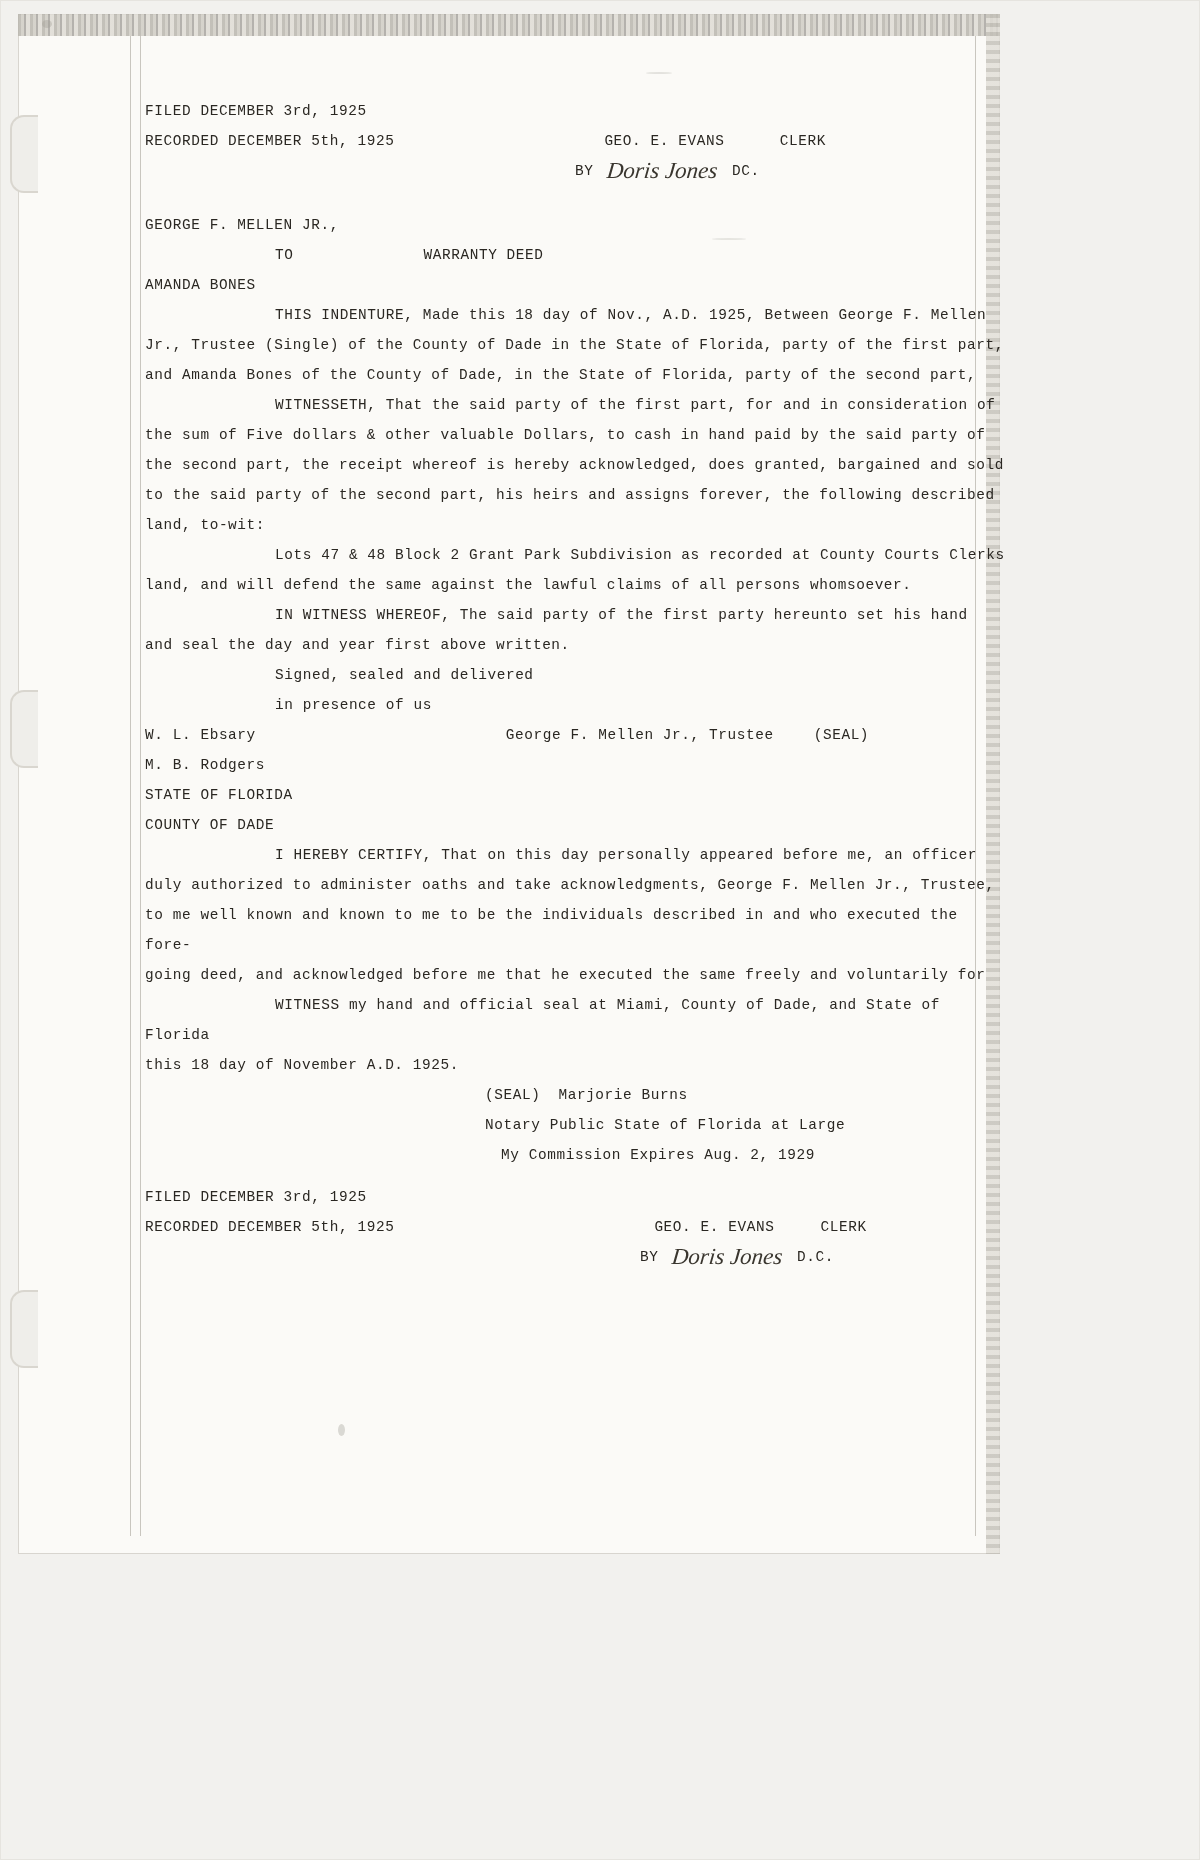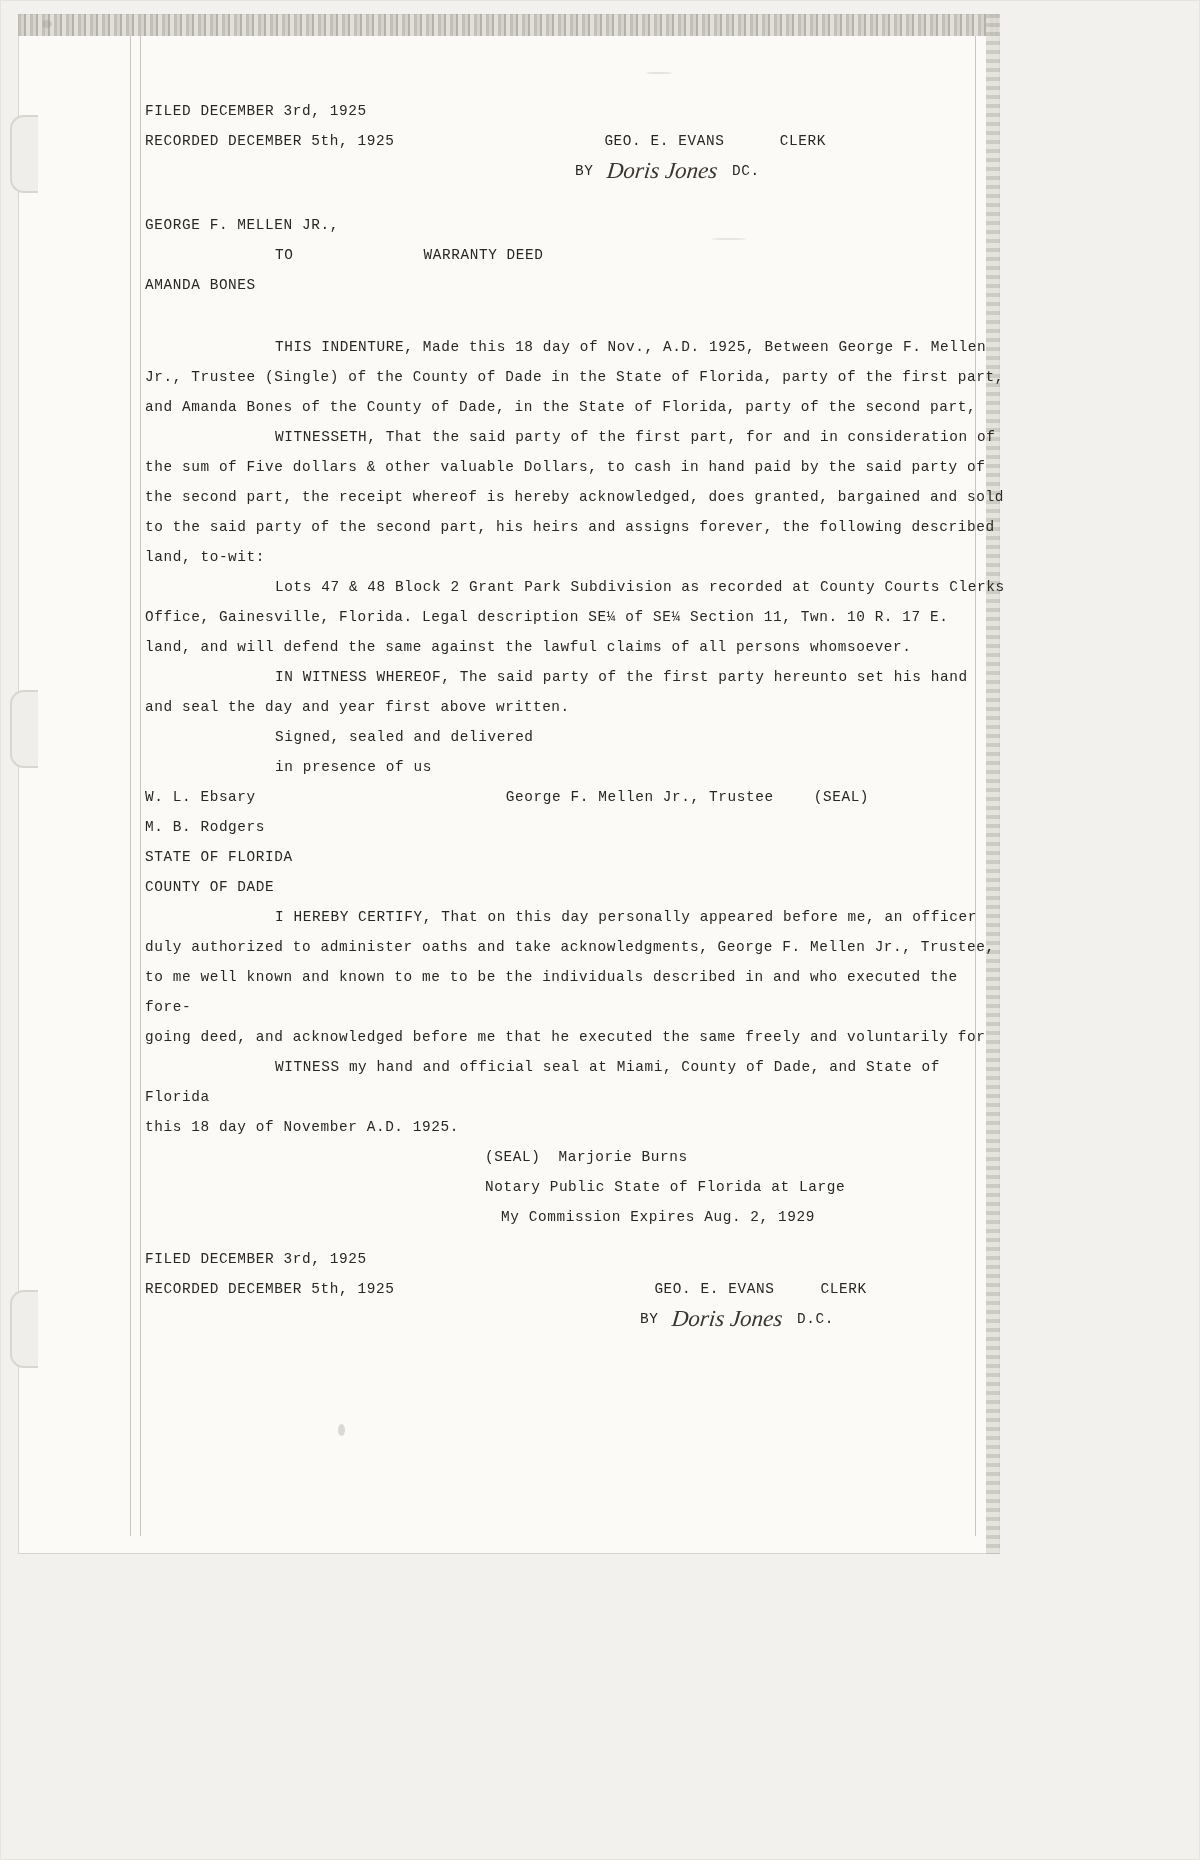--- a/index.html
+++ b/index.html
@@ -143,30 +143,29 @@
     <div class="gap"></div>
 
     <div class="line blk">GEORGE F. MELLEN JR.,</div>
     <div class="row blk">
       <span class="indent"></span>
       <span class="line">TO</span>
       <span class="line" style="margin-left:130px;">WARRANTY DEED</span>
     </div>
     <div class="line blk">AMANDA BONES</div>
 
-    <div class="line" style="text-indent:130px;margin-top:32px;">THIS INDENTURE, Made this 18 day of Nov., A.D. 1925, Between George F. Mellen</div>
+    <div class="line" style="text-indent:130px;">THIS INDENTURE, Made this 18 day of Nov., A.D. 1925, Between George F. Mellen</div>
     <div class="line">Jr., Trustee (Single) of the County of Dade in the State of Florida, party of the first part,</div>
     <div class="line">and Amanda Bones of the County of Dade, in the State of Florida, party of the second part,</div>
     <div class="line" style="text-indent:130px;">WITNESSETH, That the said party of the first part, for and in consideration of</div>
     <div class="line">the sum of Five dollars &amp; other valuable Dollars, to cash in hand paid by the said party of</div>
     <div class="line">the second part, the receipt whereof is hereby acknowledged, does granted, bargained and sold</div>
     <div class="line">to the said party of the second part, his heirs and assigns forever, the following described</div>
     <div class="line">land, to-wit:</div>
     <div class="line" style="text-indent:130px;">Lots 47 &amp; 48 Block 2 Grant Park Subdivision as recorded at County Courts Clerks</div>
-    <div class="line">Office, Gainesville, Florida. Legal description SE¼ of SE¼ Section 11, Twn. 10 R. 17 E.</div>
     <div class="line">land, and will defend the same against the lawful claims of all persons whomsoever.</div>
     <div class="line" style="text-indent:130px;">IN WITNESS WHEREOF, The said party of the first party hereunto set his hand</div>
     <div class="line">and seal the day and year first above written.</div>
 
     <div class="line" style="text-indent:130px;">Signed, sealed and delivered</div>
     <div class="line" style="text-indent:130px;">in presence of us</div>
 
     <div class="row">
       <span class="line">W. L. Ebsary</span>
       <span class="line" style="margin-left:250px;">George F. Mellen Jr., Trustee</span>

